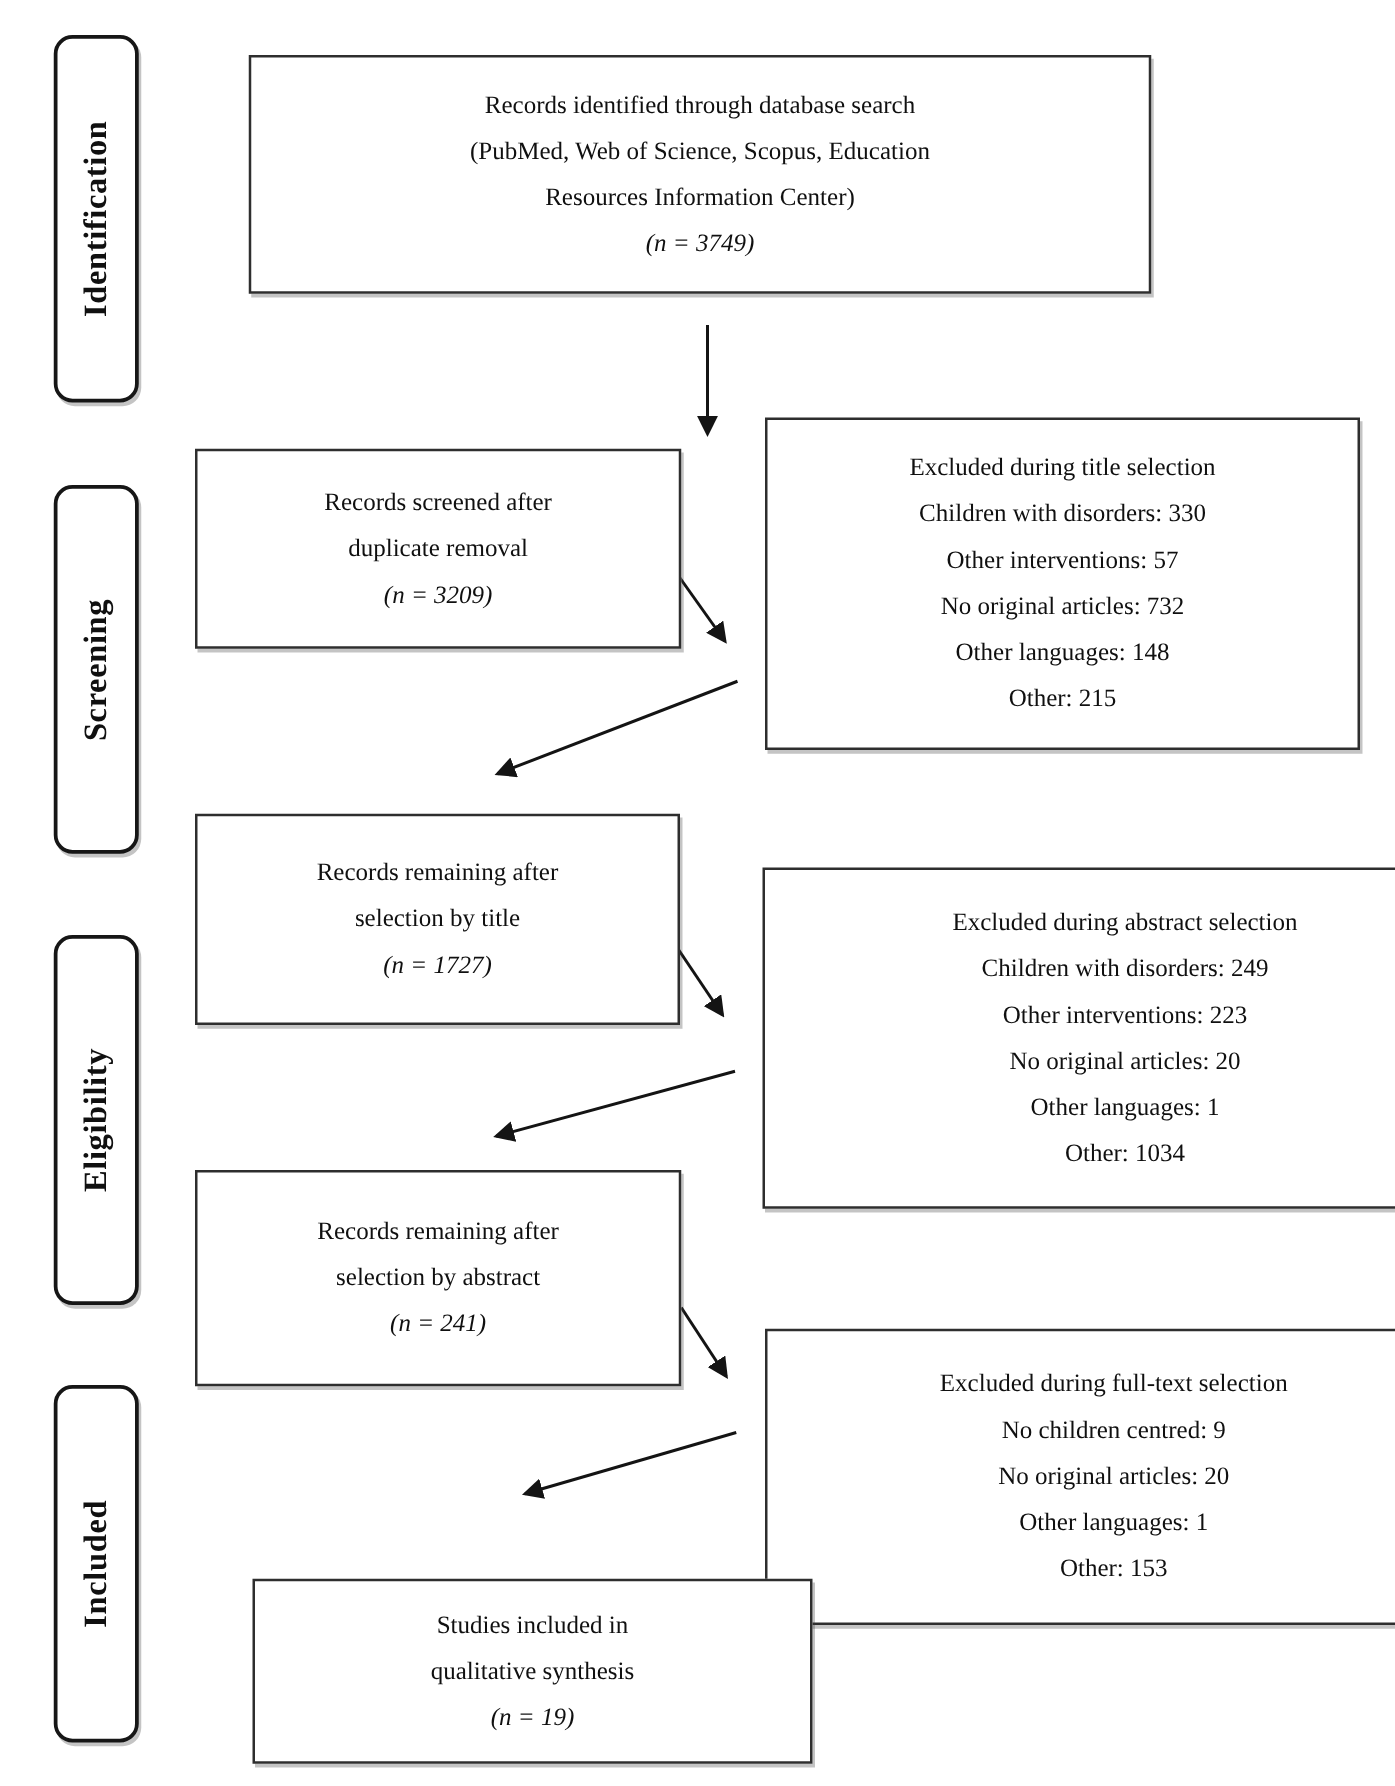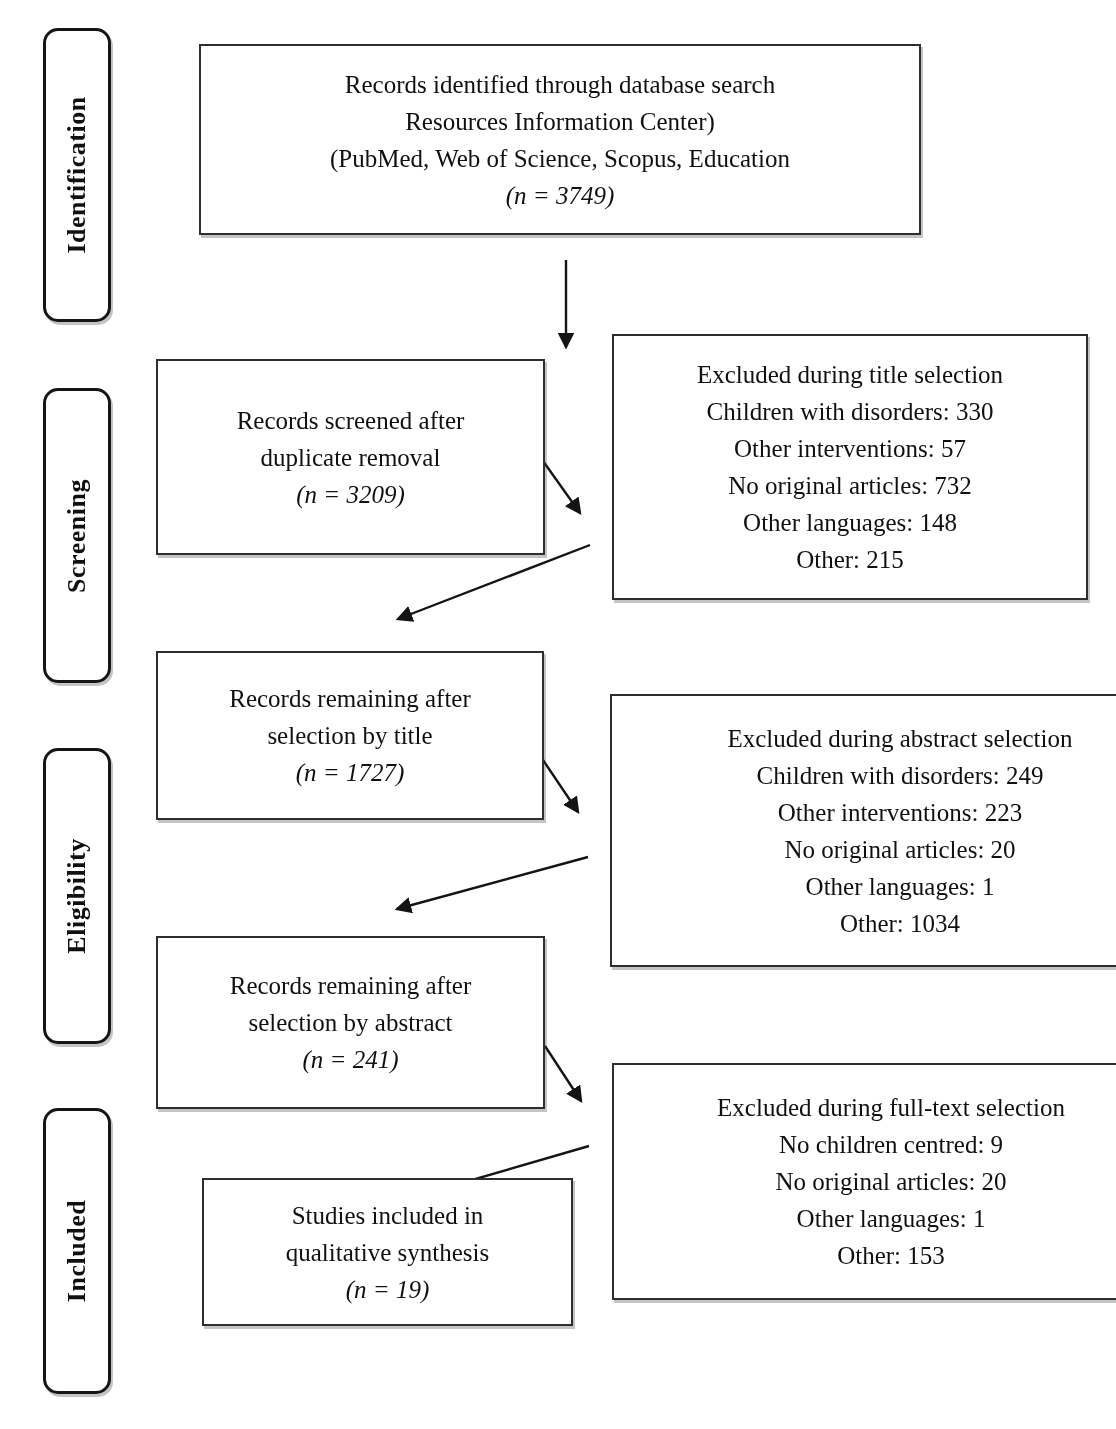--- a/index.html
+++ b/index.html
@@ -49,21 +49,21 @@
   .box {
     position: absolute;
     border: 2px solid #2e2e2e;
     background: #ffffff;
     box-shadow: 2px 3px 0 rgba(60,60,60,0.30);
     display: flex;
     flex-direction: column;
     justify-content: center;
     align-items: center;
     text-align: center;
-    font-size: 25px;
+    font-size: 20px;
     line-height: 37px;
     z-index: 2;
     box-sizing: border-box;
     padding: 4px 10px;
   }
   .n-line {
     font-style: italic;
   }
 </style>
 </head>
@@ -94,26 +94,26 @@
   </div>
   <div class="stage" style="top:748px;height:290px">
     <span class="stage-text">Eligibility</span>
   </div>
   <div class="stage" style="top:1108px;height:280px">
     <span class="stage-text">Included</span>
   </div>
 
   <div class="box" style="left:199px;top:44px;width:722px;height:191px">
     <div>Records identified through database search</div>
+    <div>(PubMed, Web of Science, Scopus, Education</div>
     <div>Resources Information Center)</div>
-    <div>(PubMed, Web of Science, Scopus, Education</div>
     <div class="n-line">(n = 3749)</div>
   </div>
 
-  <div class="box" style="left:156px;top:359px;width:389px;height:196px">
+  <div class="box" style="left:156px;top:359px;width:389px;height:160px">
     <div>Records screened after</div>
     <div>duplicate removal</div>
     <div class="n-line">(n = 3209)</div>
   </div>
 
   <div class="box" style="left:612px;top:334px;width:476px;height:266px">
     <div>Excluded during title selection</div>
     <div>Children with disorders: 330</div>
     <div>Other interventions: 57</div>
     <div>No original articles: 732</div>
@@ -143,19 +143,19 @@
   </div>
 
   <div class="box" style="left:612px;top:1063px;width:558px;height:237px">
     <div>Excluded during full-text selection</div>
     <div>No children centred: 9</div>
     <div>No original articles: 20</div>
     <div>Other languages: 1</div>
     <div>Other: 153</div>
   </div>
 
-  <div class="box" style="left:202px;top:1178px;width:371px;height:148px">
+  <div class="box" style="left:202px;top:1263px;width:448px;height:148px">
     <div>Studies included in</div>
     <div>qualitative synthesis</div>
     <div class="n-line">(n = 19)</div>
   </div>
 
 </div>
 
 </body></html>

